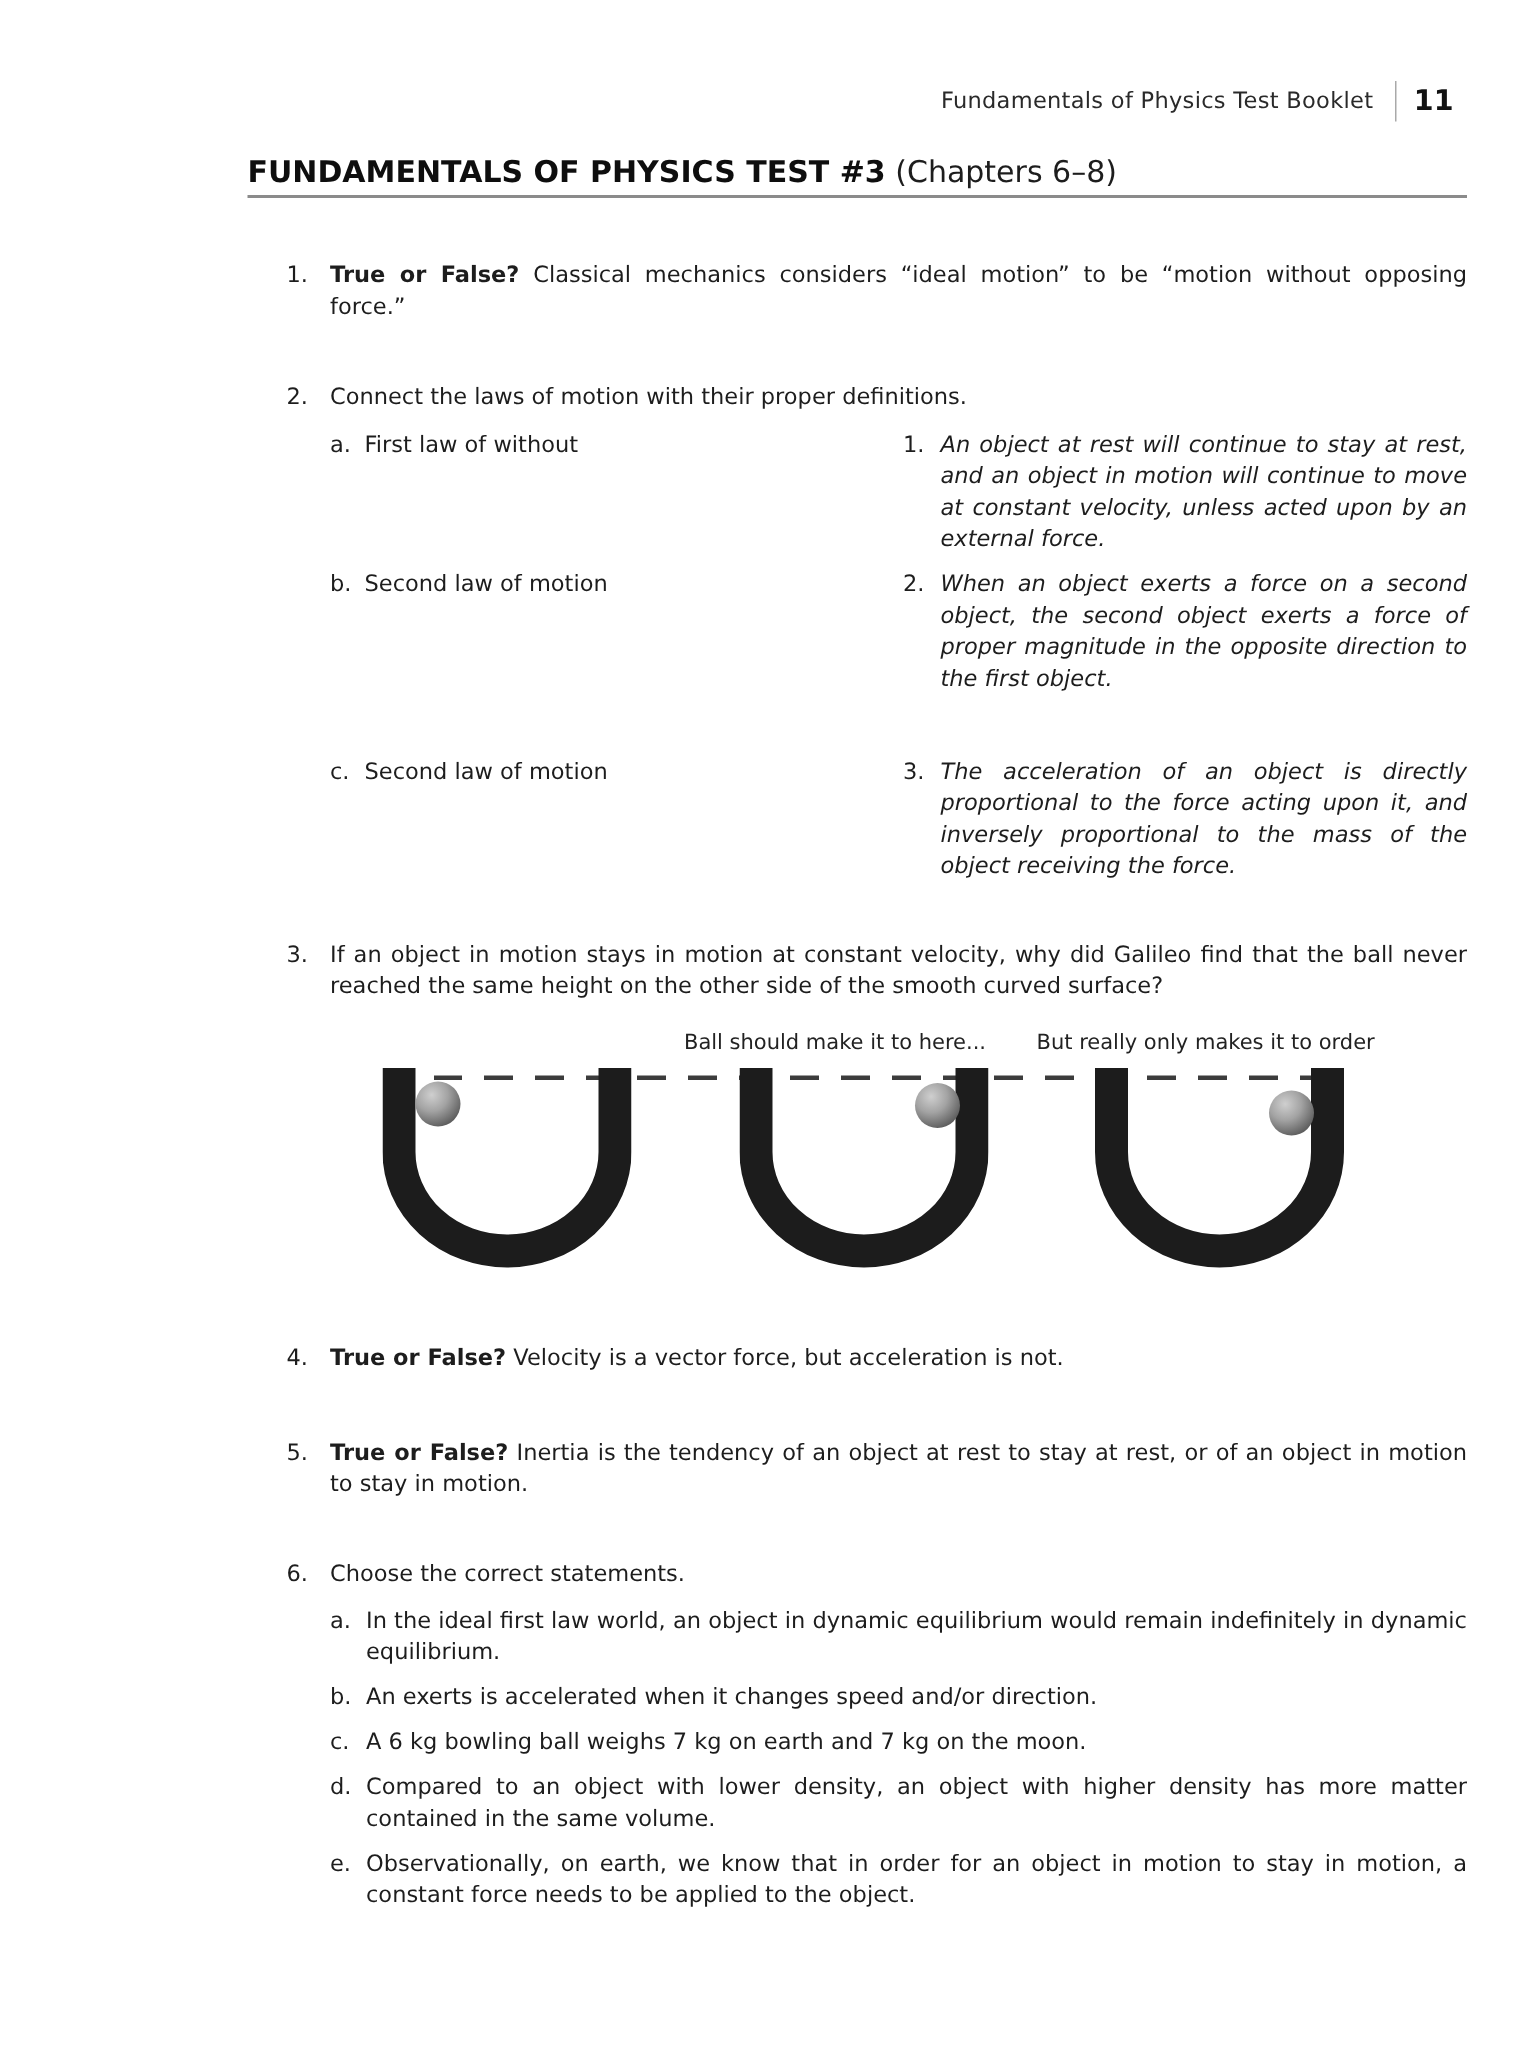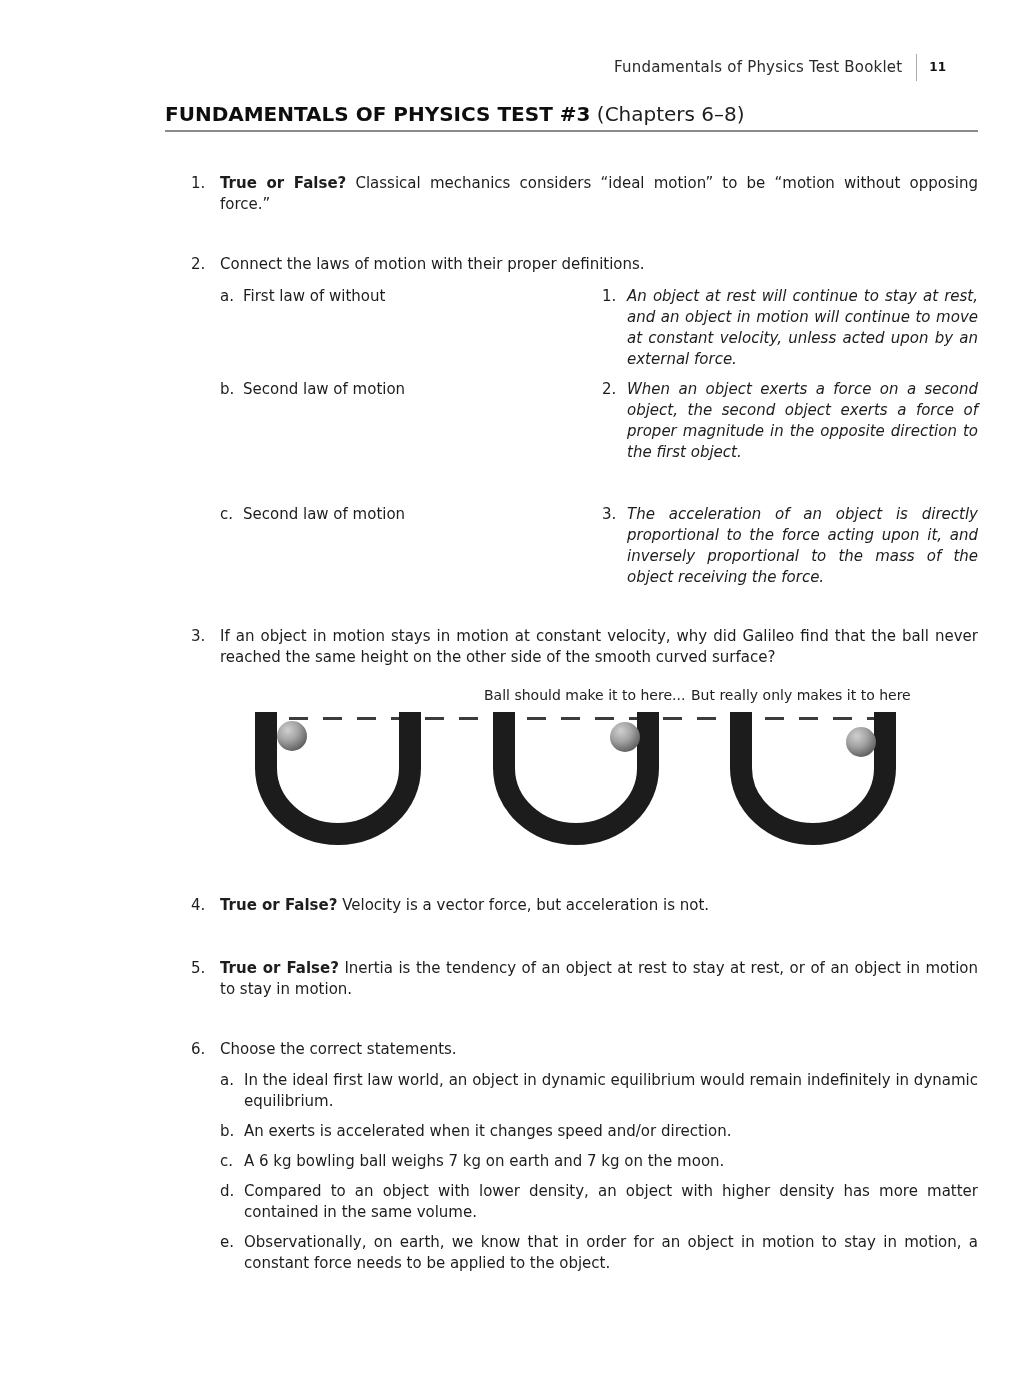--- a/index.html
+++ b/index.html
@@ -3,24 +3,24 @@
 <meta charset="utf-8">
 <style>
   html,body { margin:0; padding:0; background:#ffffff; }
   .page {
     position:relative; width:1024px; height:1376px; background:#ffffff;
     font-family:"DejaVu Sans", sans-serif; font-size:15px; line-height:21px;
     color:#1d1d1d; overflow:hidden;
   }
 
   
-  .header { position:absolute; top:54px; right:78px; display:flex; align-items:center; height:27px; }
+  .header { position:absolute; top:54px; right:55px; display:flex; align-items:center; height:27px; }
   .h-title { font-size:15px; letter-spacing:0.2px; color:#2a2a2a; white-space:nowrap; }
   .h-divider { width:1px; height:27px; background:#a9a9a9; margin:0 12px 0 14px; }
-  .h-page { font-weight:bold; font-size:12px; color:#111; }
+  .h-page { font-weight:bold; font-size:19px; color:#111; }
 
   
   .title-row { position:absolute; top:103px; left:165px; font-size:20px; line-height:22px; white-space:nowrap; }
   .t-bold { font-weight:bold; color:#0e0e0e; }
   .t-rest { color:#1d1d1d; }
   .rule { position:absolute; top:130px; left:165px; width:813px; height:2px; background:#8b8b8b; }
 
   
   .content { position:absolute; top:0; left:0; width:1024px; height:1376px; }
   .q { display:flex; margin-left:191px; width:787px; }
@@ -50,21 +50,21 @@
 
   
   .choice { display:flex; margin-top:9px; }
   .choice.first { margin-top:10px; }
   .ch-label { width:24px; flex:none; }
   .ch-text { width:734px; flex:none; text-align:justify; }
 
   
   .figure { position:relative; margin-top:12px; height:165px; width:1024px; }
   .fig-label { position:absolute; top:6px; font-size:14px; line-height:18px; color:#222; white-space:nowrap; }
-  .fig-label.left { left:456px;margin-left:28px; }
+  .fig-label.left { left:456px; }
   .fig-label.right { left:691px; }
   .dashline {
     position:absolute; left:255px; top:37px; width:645px; height:3px;
     background:repeating-linear-gradient(90deg,#3c3c3c 0 19px,transparent 19px 34px);
   }
   .tube { position:absolute; top:32px; }
   .tube.t1 { left:255px; } .tube.t2 { left:493px; } .tube.t3 { left:730px; }
   .ball {
     position:absolute; width:30px; height:30px; border-radius:50%;
     background:radial-gradient(circle at 36% 30%, #cfcfcf, #a3a3a3 38%, #5c5c5c 78%, #515151);
@@ -142,21 +142,21 @@
 
     <div class="q q3">
       <div class="qnum">3.</div>
       <div class="qbody h2l">
         <span>If an object in motion stays in motion at constant velocity, why did Galileo find that the ball never reached the same height on the other side of the smooth curved surface?</span>
       </div>
     </div>
 
     <div class="figure">
       <div class="fig-label left">Ball should make it to here...</div>
-      <div class="fig-label right">But really only makes it to here</div>
+      <div class="fig-label right">But really only makes it to order</div>
       <div class="dashline"></div>
 
       <svg class="tube t1" width="166" height="134" viewBox="0 0 166 134">
         <path d="M 11 0 L 11 56 A 72 66 0 0 0 155 56 L 155 0" fill="none" stroke="#1c1c1c" stroke-width="22"></path>
       </svg>
       <svg class="tube t2" width="166" height="134" viewBox="0 0 166 134">
         <path d="M 11 0 L 11 56 A 72 66 0 0 0 155 56 L 155 0" fill="none" stroke="#1c1c1c" stroke-width="22"></path>
       </svg>
       <svg class="tube t3" width="166" height="134" viewBox="0 0 166 134">
         <path d="M 11 0 L 11 56 A 72 66 0 0 0 155 56 L 155 0" fill="none" stroke="#1c1c1c" stroke-width="22"></path>

